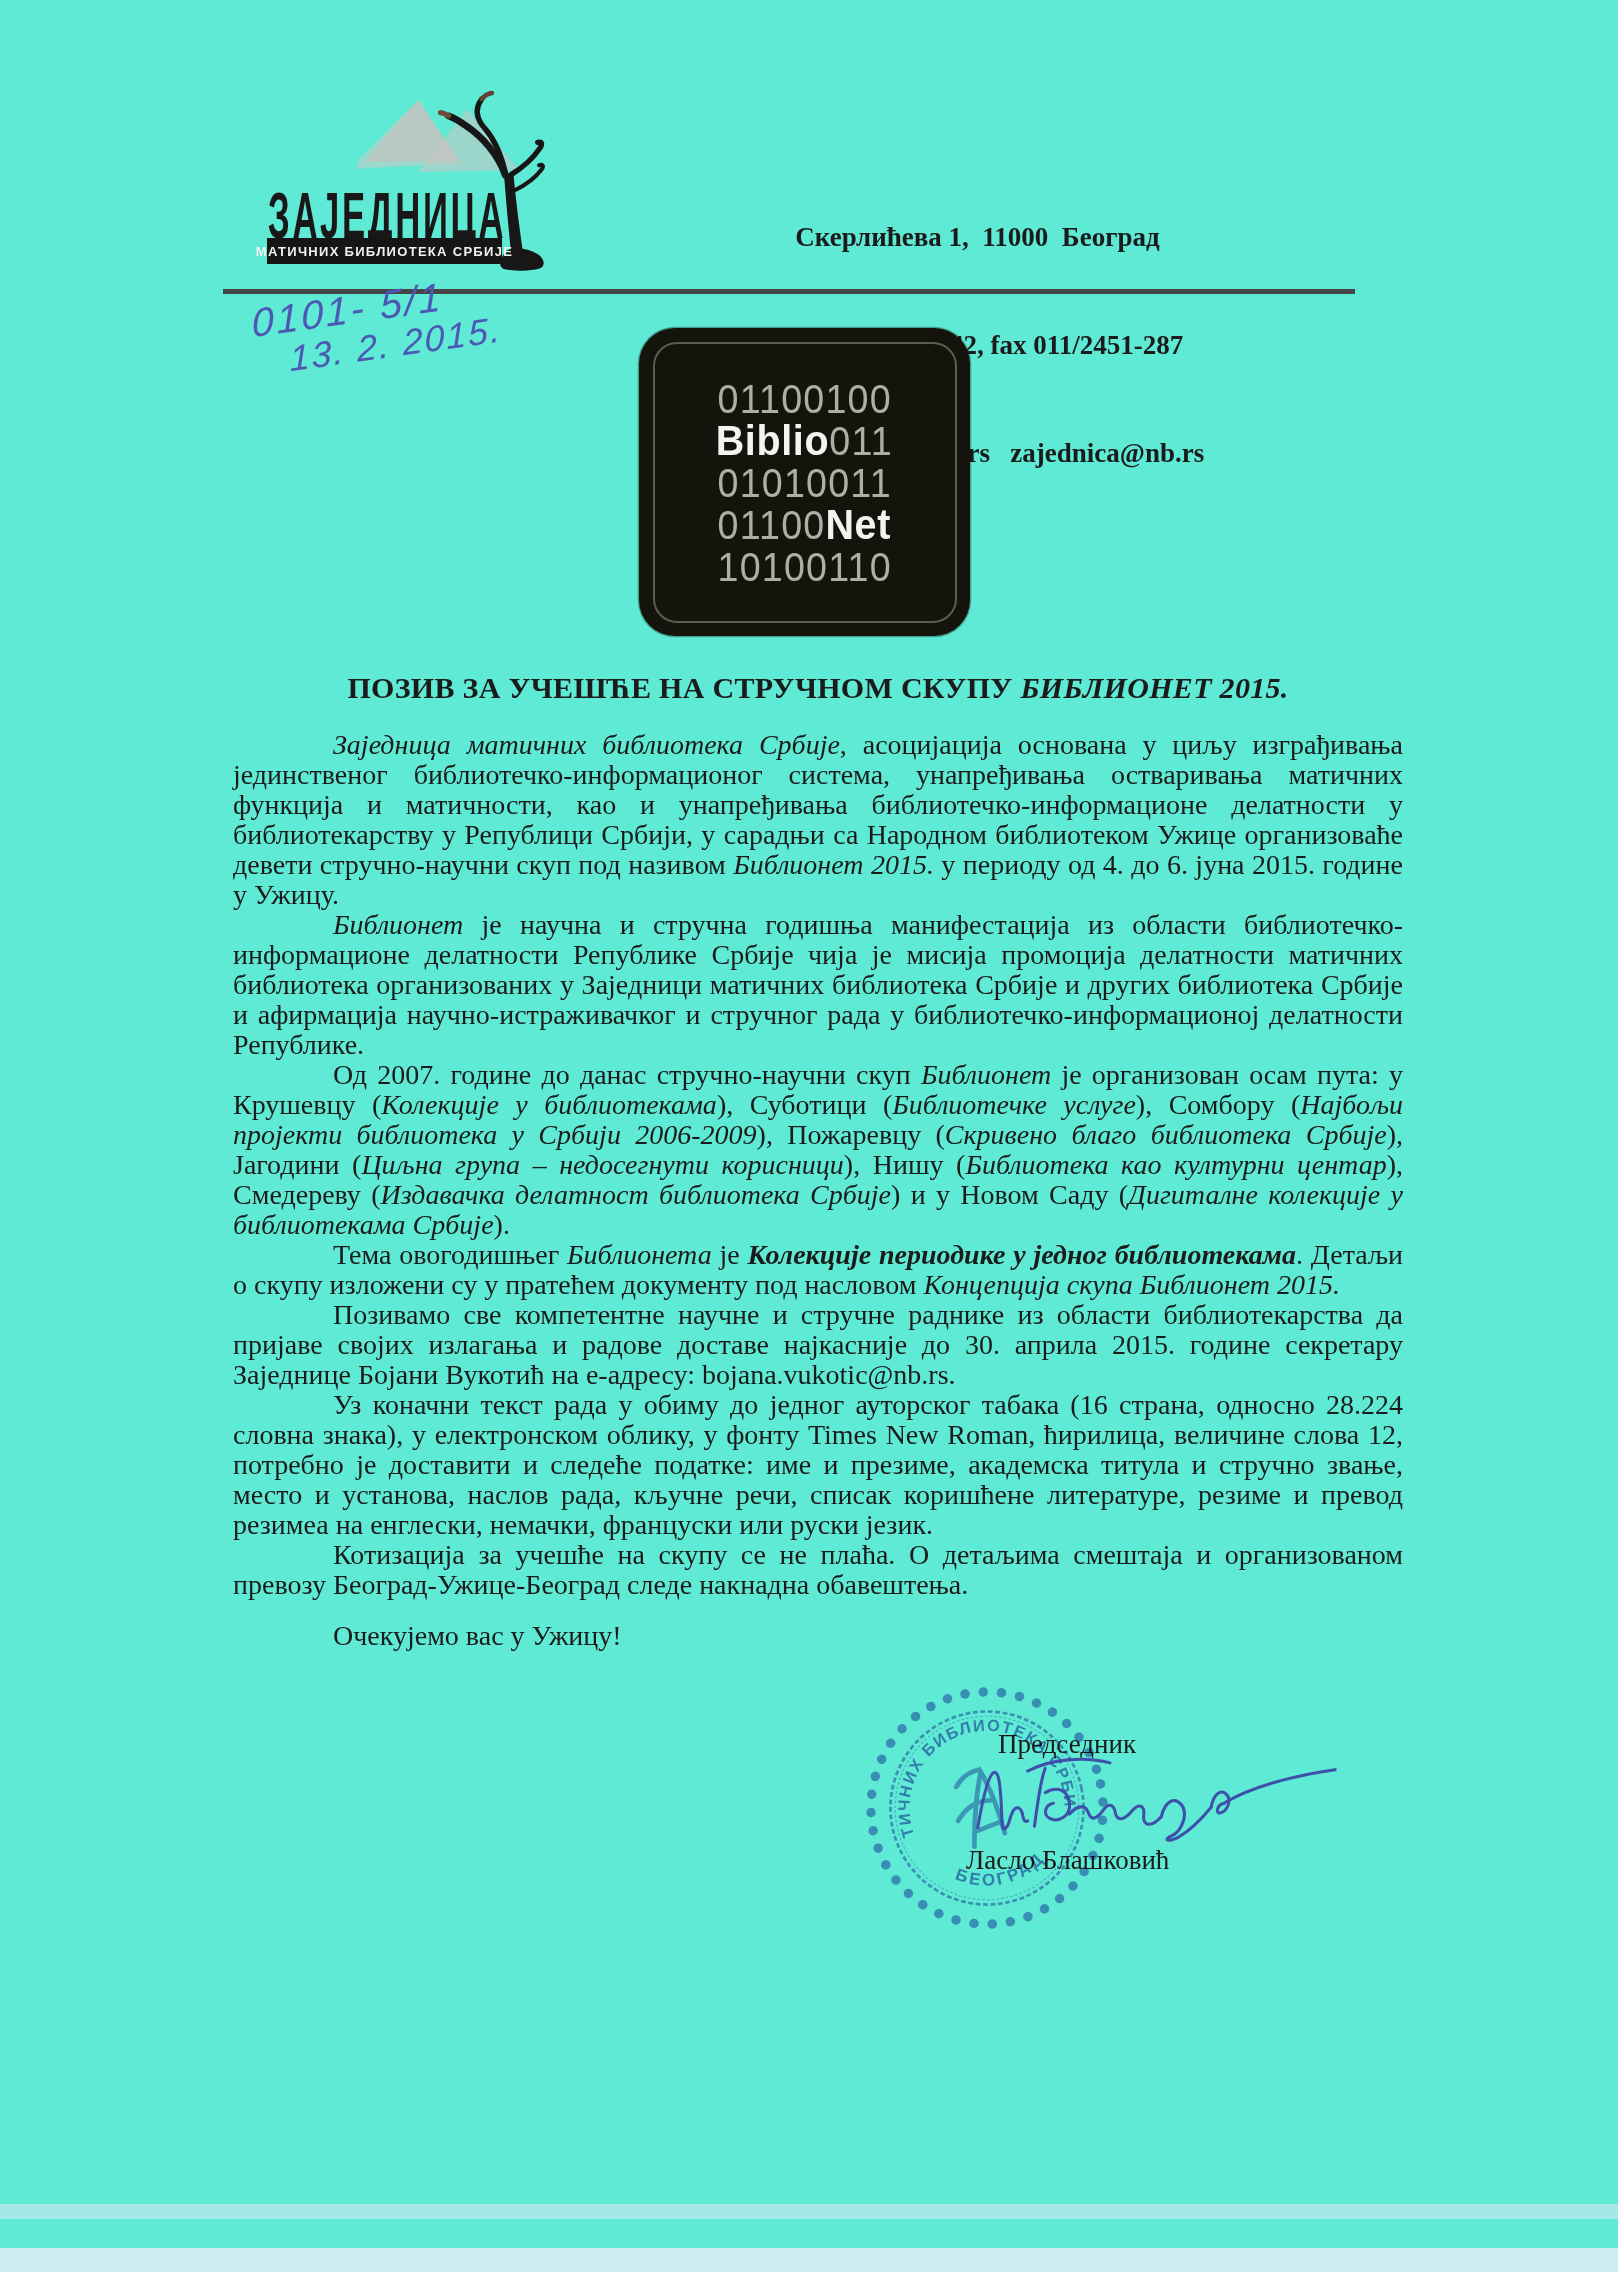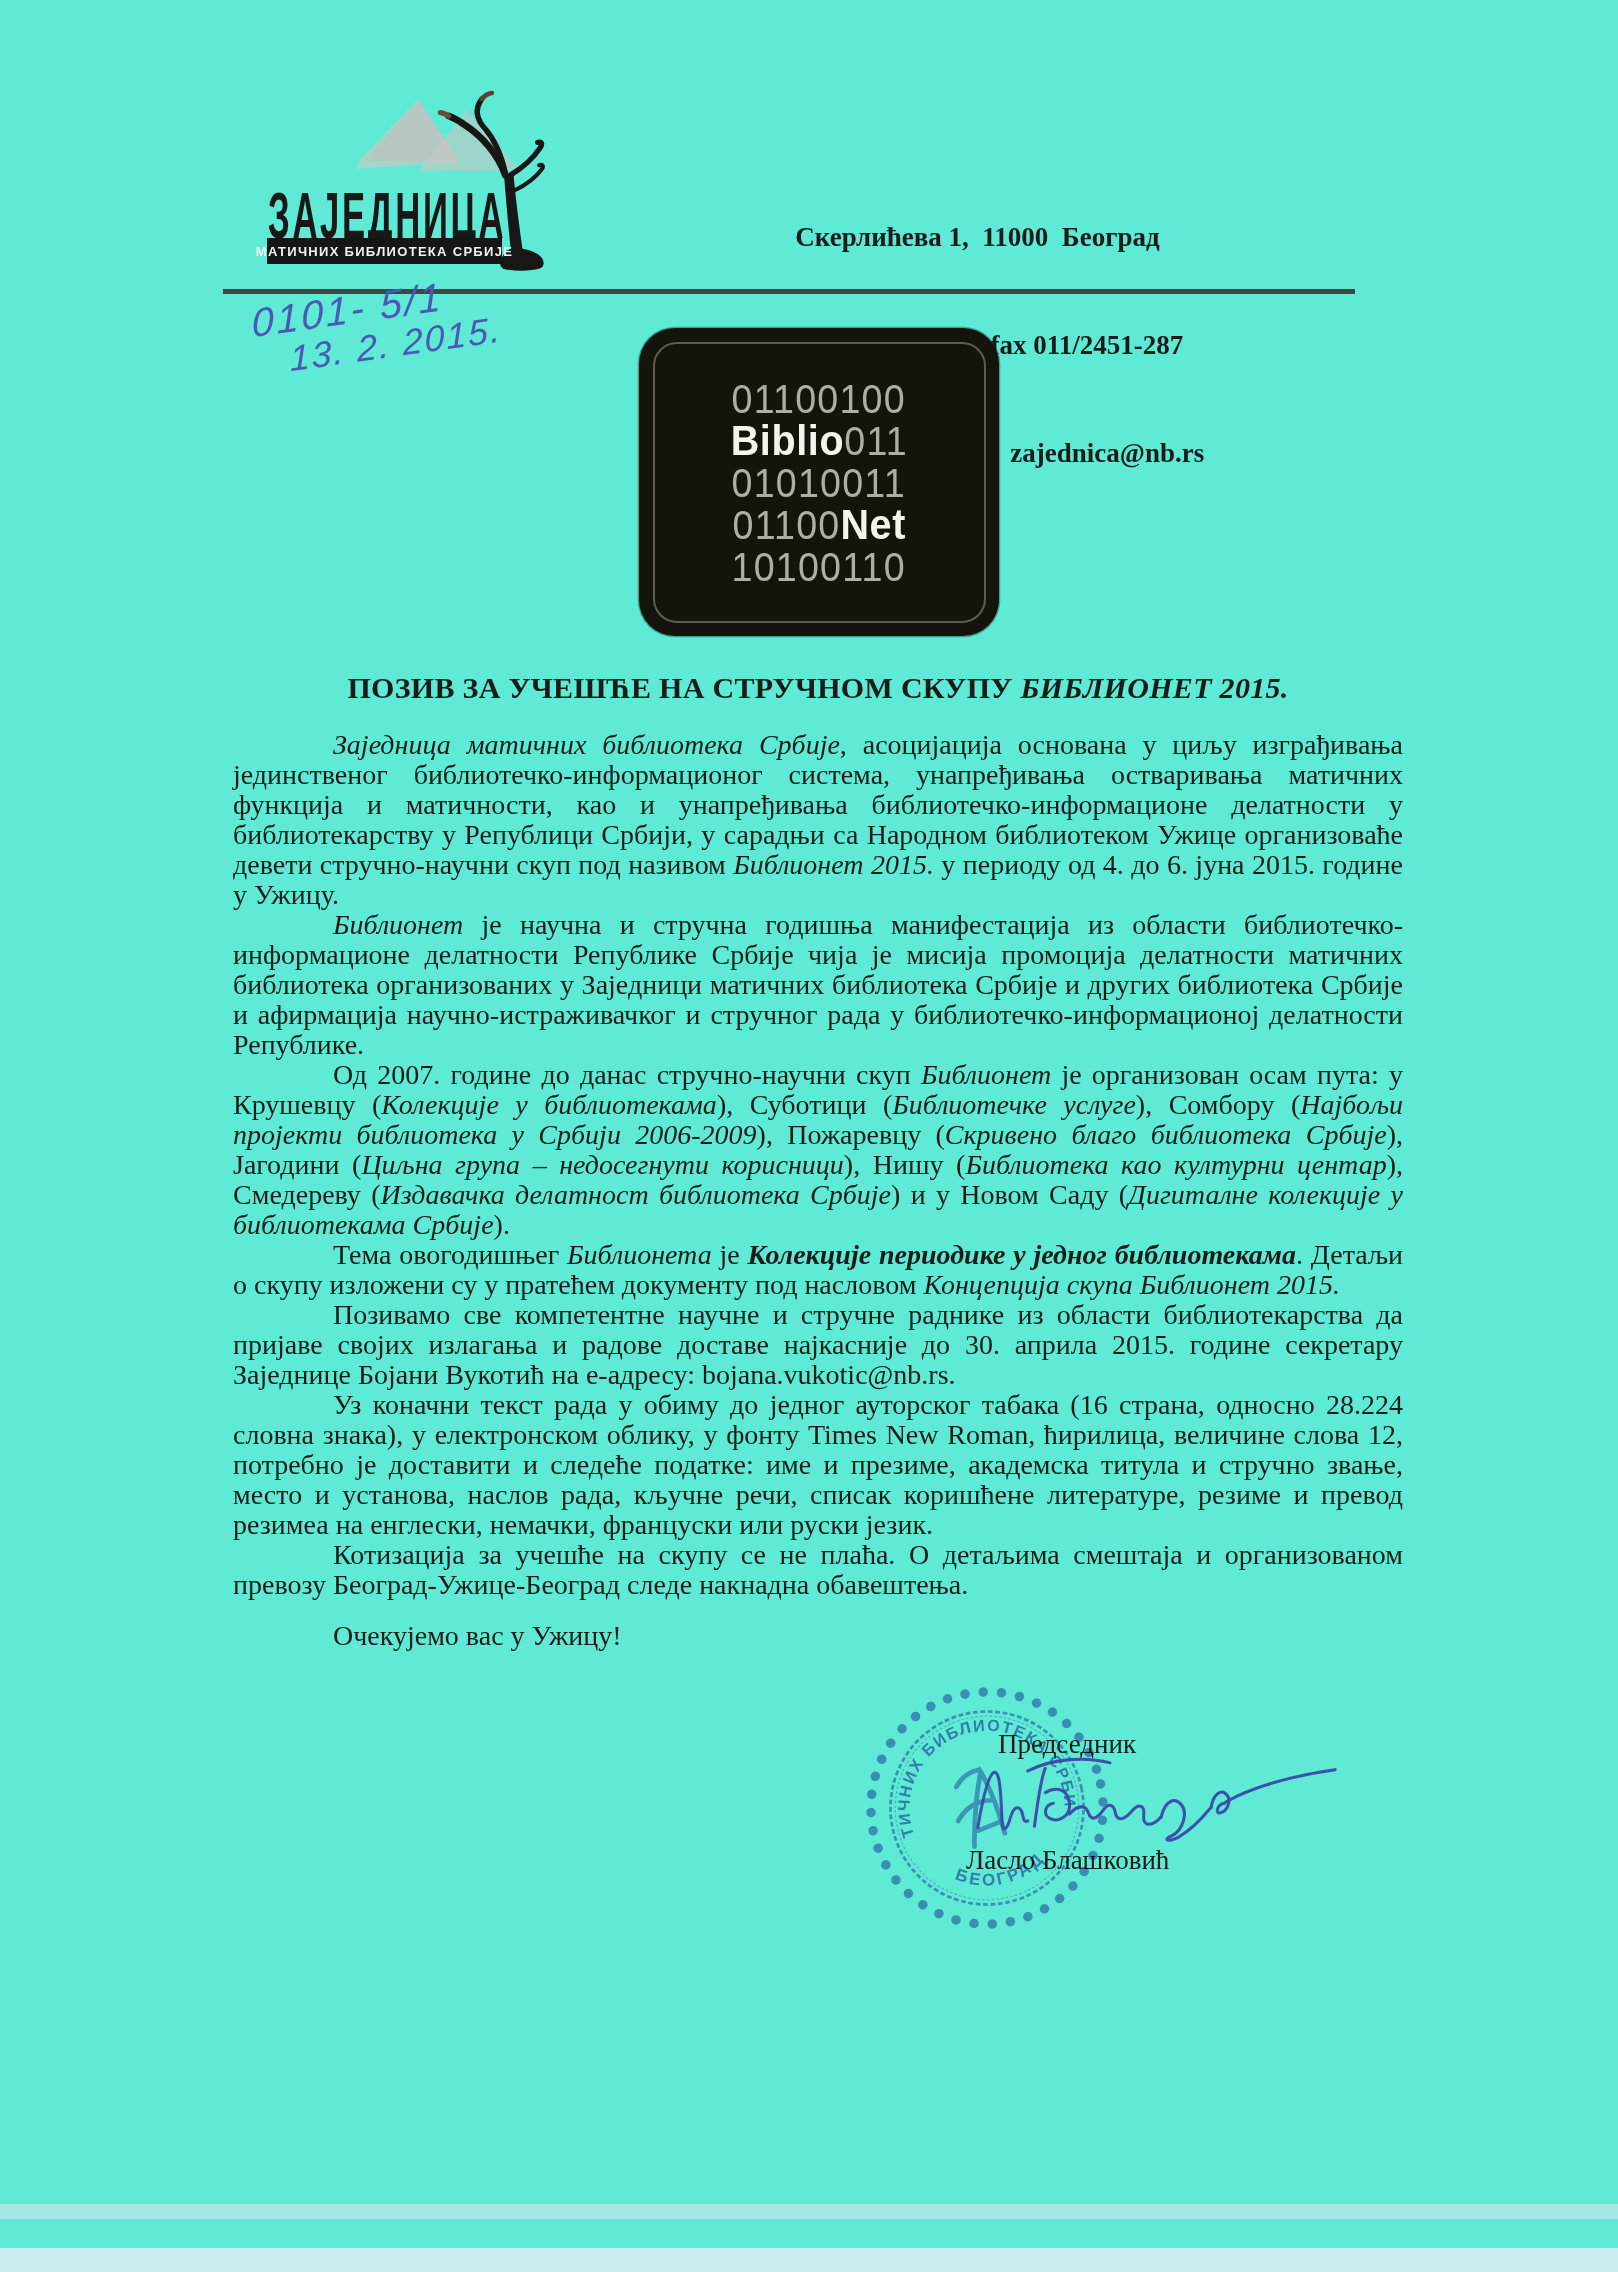--- a/index.html
+++ b/index.html
@@ -32,21 +32,21 @@
   .rule { position:absolute; left:223px; top:289px; width:1132px; height:4.7px; background:#454545; }
   
   .annotation {
     position:absolute; left:251px; top:302px; color:#4d57b4;
     font-family:"Liberation Sans","DejaVu Sans",sans-serif; font-style:italic;
     transform:rotate(-8deg) skewX(-6deg); transform-origin:left top; line-height:1.05;
   }
   .annotation .ref  { font-size:40px; letter-spacing:2.7px; }
   .annotation .date { font-size:36px; margin-left:37px; margin-top:1.3px; letter-spacing:2px; }
   
-  .badge { position:absolute; left:639px; top:328px; width:360px; height:308px;
+  .badge { position:absolute; left:639px; top:328px; width:331px; height:308px;
     background:#14140d; border-radius:36px;
     box-shadow:0 0 0 1.3px rgba(20,20,13,.35); }
   .badge-inner-border { position:absolute; left:13.5px; top:13.5px; right:13.5px; bottom:13.5px;
     border:2px solid #83837a; border-radius:24px; opacity:.65; }
   .badge-rows { position:absolute; inset:0; display:flex; flex-direction:column;
     align-items:center; justify-content:center; padding-top:2.7px; }
   .badge-row { height:42px; line-height:42px; white-space:nowrap;
     font-family:"Liberation Sans","DejaVu Sans",sans-serif; transform:scaleX(0.94); }
   .badge-dim    { color:#aeaea6; font-size:40px; letter-spacing:1.3px; }
   .badge-bright { color:#f4f4ee; font-size:42px; font-weight:bold; letter-spacing:0.7px; }

